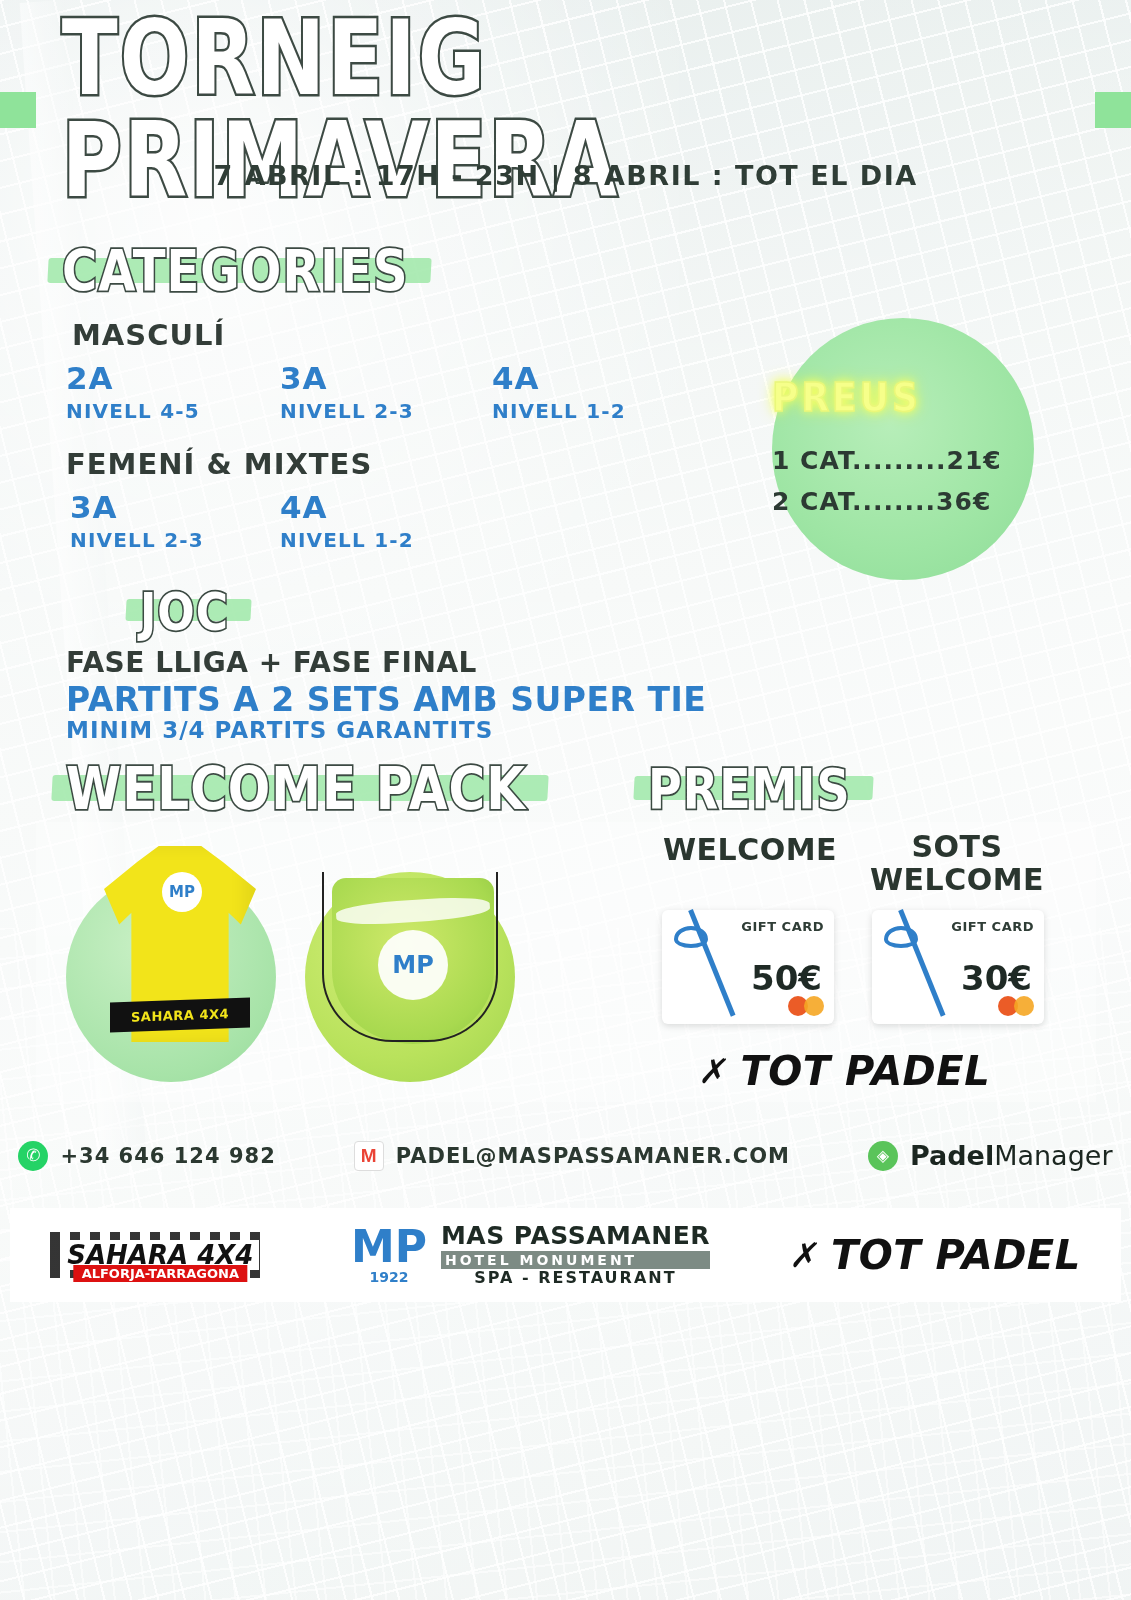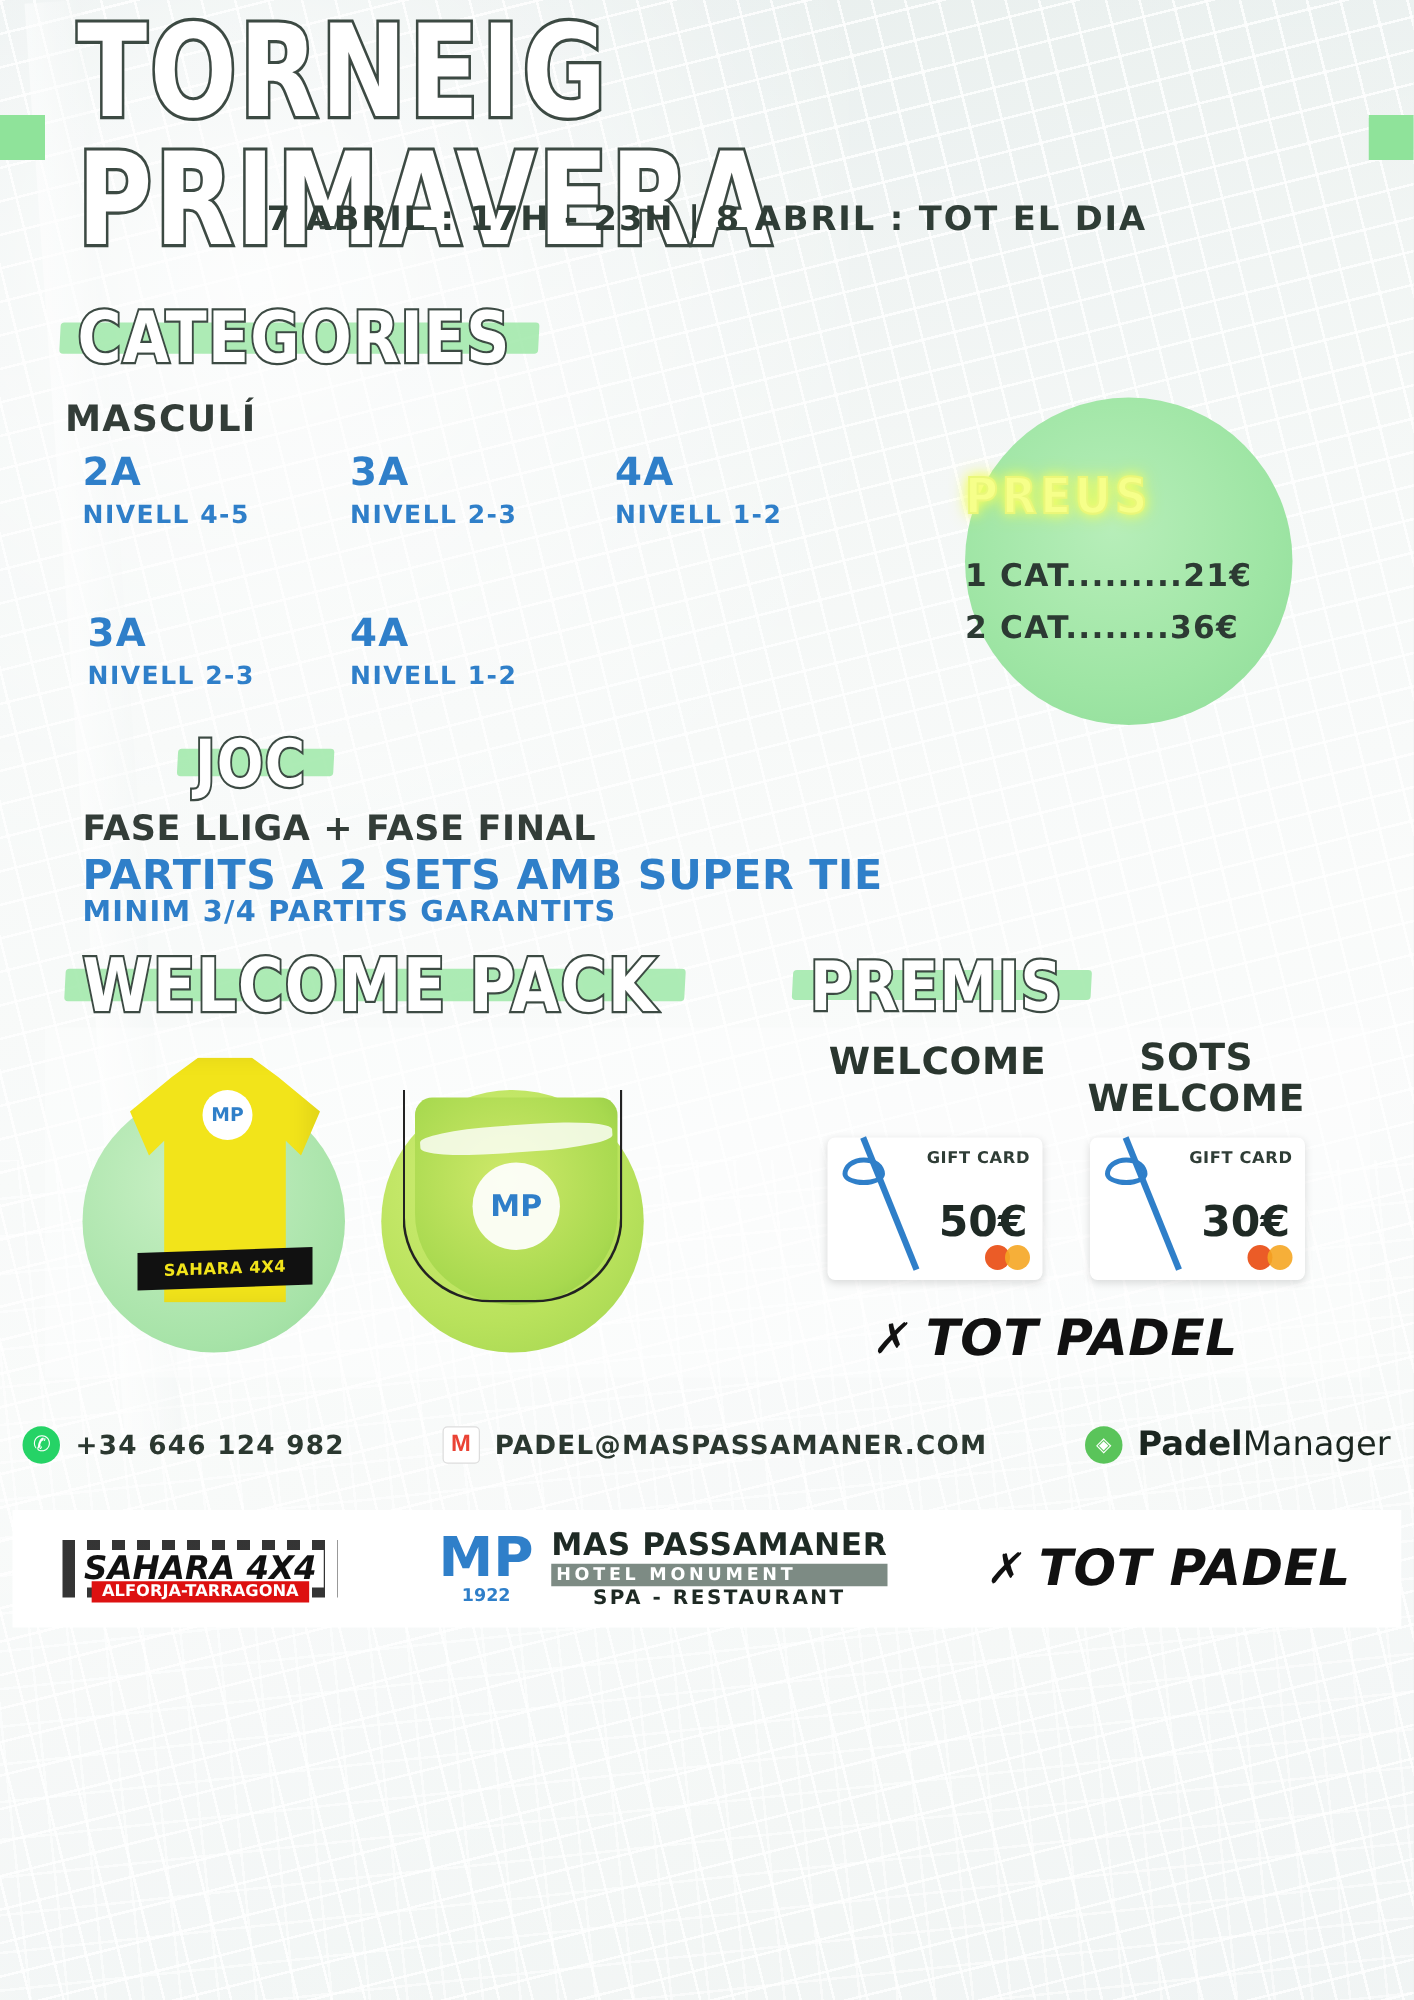--- a/index.html
+++ b/index.html
@@ -90,21 +90,21 @@
     position: relative; z-index: 1;
     font-family: "DejaVu Sans", sans-serif;
     font-weight: 700; letter-spacing: 1px;
     color: #ffffff;
     -webkit-text-stroke: 3px #3c4a43;
     paint-order: stroke fill;
     transform: scaleY(1.18); display: inline-block;
   }
 
   #categories-heading { position: absolute; left: 62px; top: 243px; font-size: 48px; }
-  #joc-heading { position: absolute; left: 140px; top: 586px; font-size: 44px; margin-left: 16px; }
+  #joc-heading { position: absolute; left: 140px; top: 586px; font-size: 44px; }
   #welcome-heading { position: absolute; left: 66px; top: 760px; font-size: 50px; }
   #premis-heading { position: absolute; left: 648px; top: 762px; font-size: 46px; }
 
   .cat-group-label {
     position: absolute;
     font-family: "DejaVu Sans", sans-serif;
     font-weight: 700; font-size: 29px; letter-spacing: 1px; color: #333d38;
   }
   .cat-item { position: absolute; }
   .cat-code {
@@ -330,35 +330,36 @@
     <span class="main-title">TORNEIG PRIMAVERA</span>
     <span class="sq"></span>
   </div>
   <div class="subtitle">7 ABRIL : 17H - 23H | 8 ABRIL : TOT EL DIA</div>
 
   <div class="hl" id="categories-heading">
     <span class="brush"></span>
     <span class="txt">CATEGORIES</span>
   </div>
 
-  <div class="cat-group-label" style="left:52px; top:318px;text-align:right;">MASCULÍ</div>
+  <div class="cat-group-label" style="left:72px; top:318px;text-align:right;">MASCULÍ</div>
 
   <div class="cat-item" style="left:66px; top:360px;">
     <div class="cat-code">2A</div>
     <div class="cat-level">NIVELL 4-5</div>
   </div>
   <div class="cat-item" style="left:280px; top:360px;">
     <div class="cat-code">3A</div>
     <div class="cat-level">NIVELL 2-3</div>
   </div>
   <div class="cat-item" style="left:492px; top:360px;">
     <div class="cat-code">4A</div>
     <div class="cat-level">NIVELL 1-2</div>
   </div>
 
+  <div class="cat-group-label" style="left:66px; top:447px;">FEMENÍ &amp; MIXTES</div>
 
   <div class="cat-item" style="left:70px; top:489px;">
     <div class="cat-code">3A</div>
     <div class="cat-level">NIVELL 2-3</div>
   </div>
   <div class="cat-item" style="left:280px; top:489px;">
     <div class="cat-code">4A</div>
     <div class="cat-level">NIVELL 1-2</div>
   </div>
 

